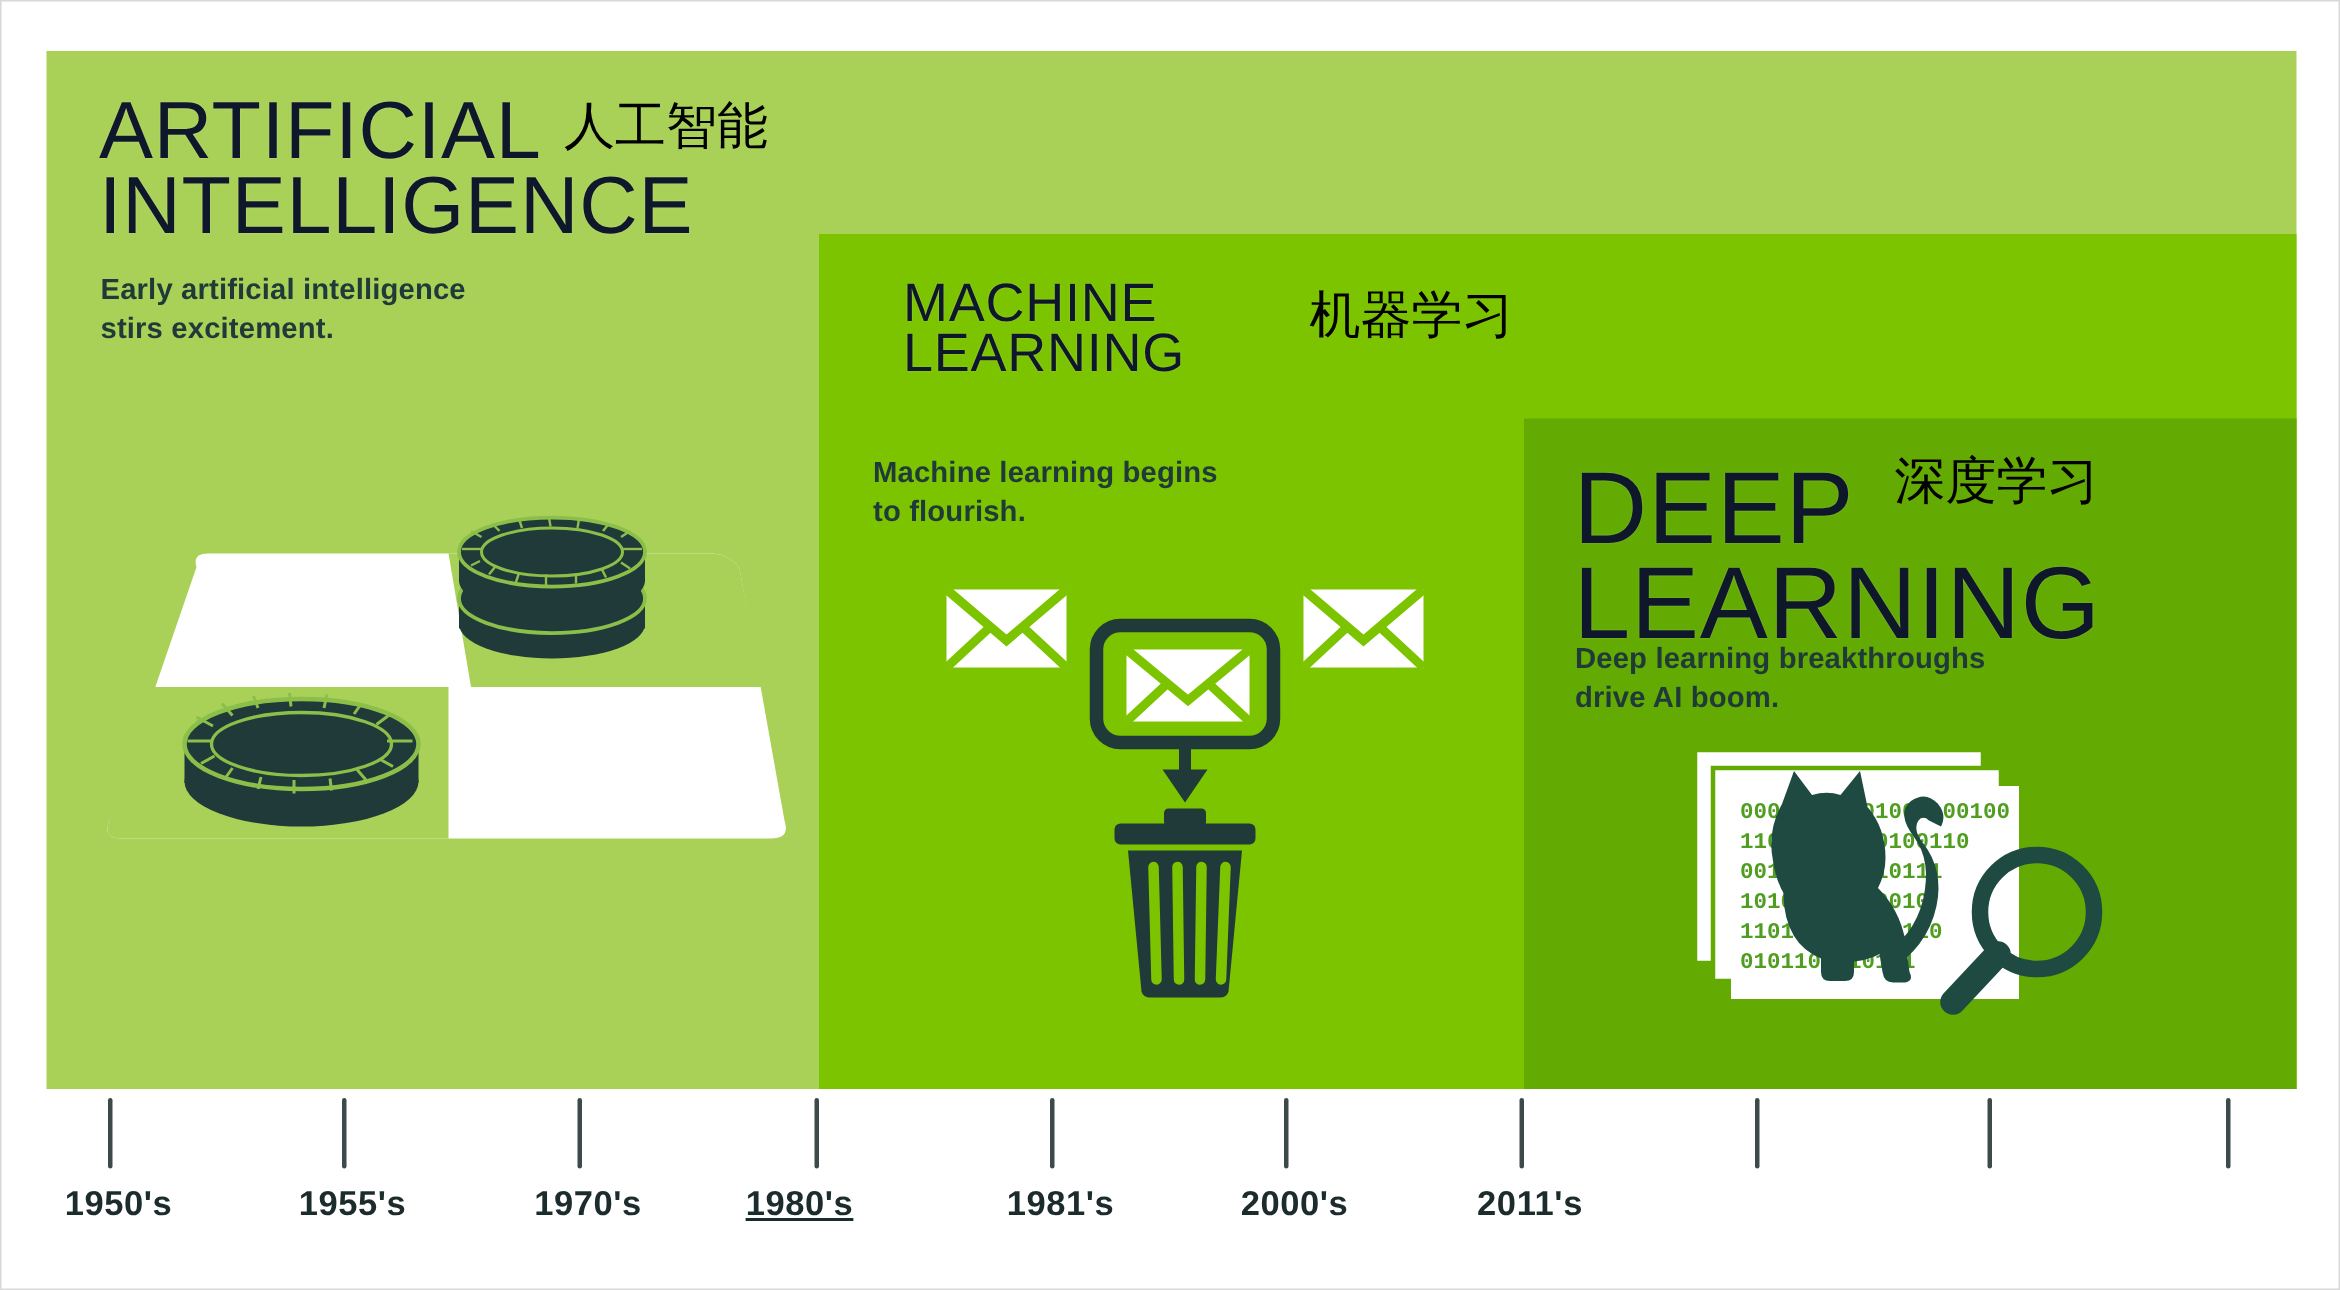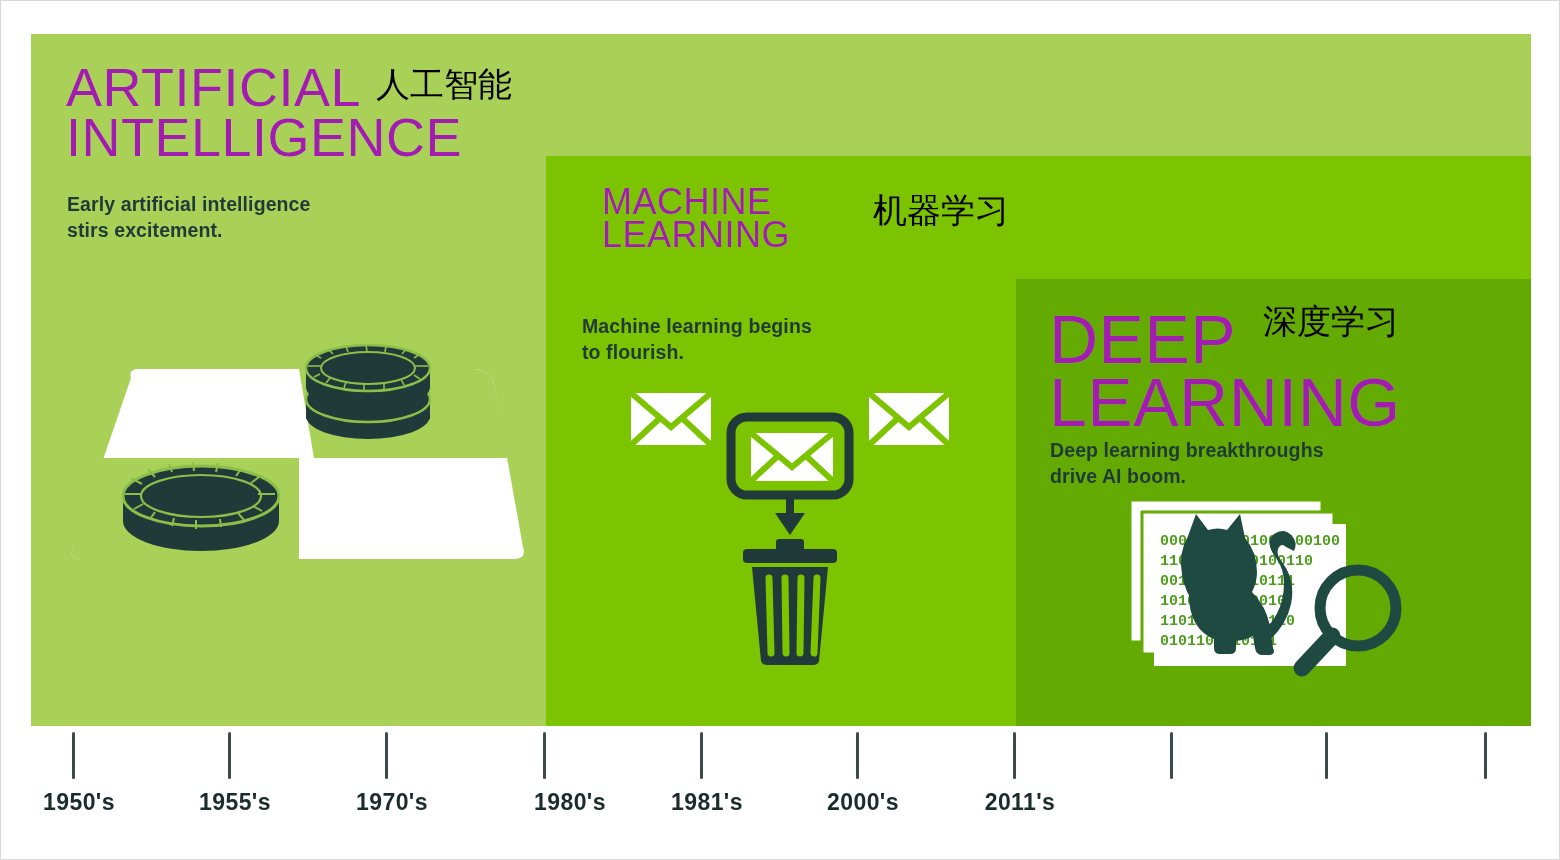--- a/index.html
+++ b/index.html
@@ -32,40 +32,39 @@
     background: #7cc400;
   }
   #panel-dl {
     left: 1015px; top: 278px; width: 515px;  height: 447px;
     background: #63aa03;
   }
 
   
   .heading {
     position: absolute;
-    color: #a21caf;
+    color: #0f172a;
     font-weight: 400;
     letter-spacing: 0.5px;
     line-height: 0.92;
     white-space: pre-line;
     text-shadow: 0 0 1px rgba(255,255,255,0.35);
   }
   #title-ai { left: 65px;  top: 62px;  font-size: 54px; }
   #title-ml { left: 601px; top: 184px; font-size: 36px; }
   #title-dl { left: 1048px; top: 307px; font-size: 68px; }
 
   .subtitle {
     position: absolute;
     color: #1f3a38;
     font-size: 19.5px;
     font-weight: bold;
     line-height: 1.32;
     white-space: pre-line;
     letter-spacing: 0.1px;
-    margin-top: 11px;
   }
   #sub-ai { left: 66px;  top: 180px; }
   #sub-ml { left: 581px; top: 302px; }
   #sub-dl { left: 1049px; top: 426px; }
 
   
   .cjk {
     position: absolute;
     color: #000000;
     font-family: "DejaVu Sans", sans-serif;
@@ -301,21 +300,21 @@
       <div class="decade" style="left: 234px;">1955's</div>
       <div class="tick" style="left: 380px;">
         <div class="cap"></div>
         <div class="stem"></div>
       </div>
       <div class="decade" style="left: 391px;">1970's</div>
       <div class="tick" style="left: 538px;">
         <div class="cap"></div>
         <div class="stem"></div>
       </div>
-      <div class="decade" style="left: 569px;">1980's</div>
+      <div class="decade" style="left: 532px; text-decoration: underline;">1980's</div>
       <div class="tick" style="left: 695px;">
         <div class="cap"></div>
         <div class="stem"></div>
       </div>
       <div class="decade" style="left: 706px;">1981's</div>
       <div class="tick" style="left: 851px;">
         <div class="cap"></div>
         <div class="stem"></div>
       </div>
       <div class="decade" style="left: 862px;">2000's</div>

